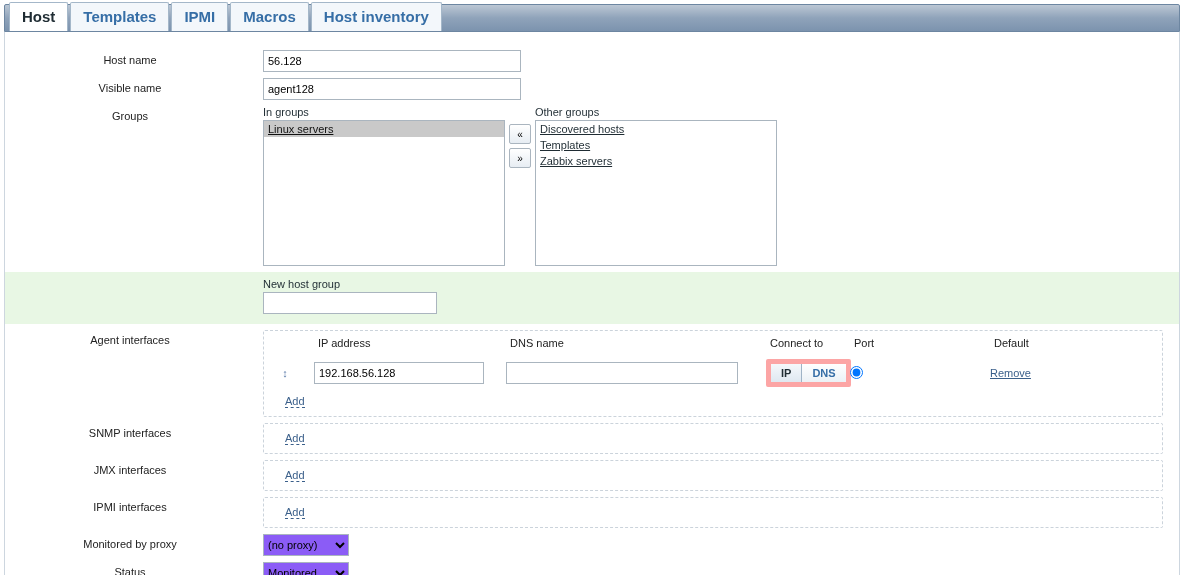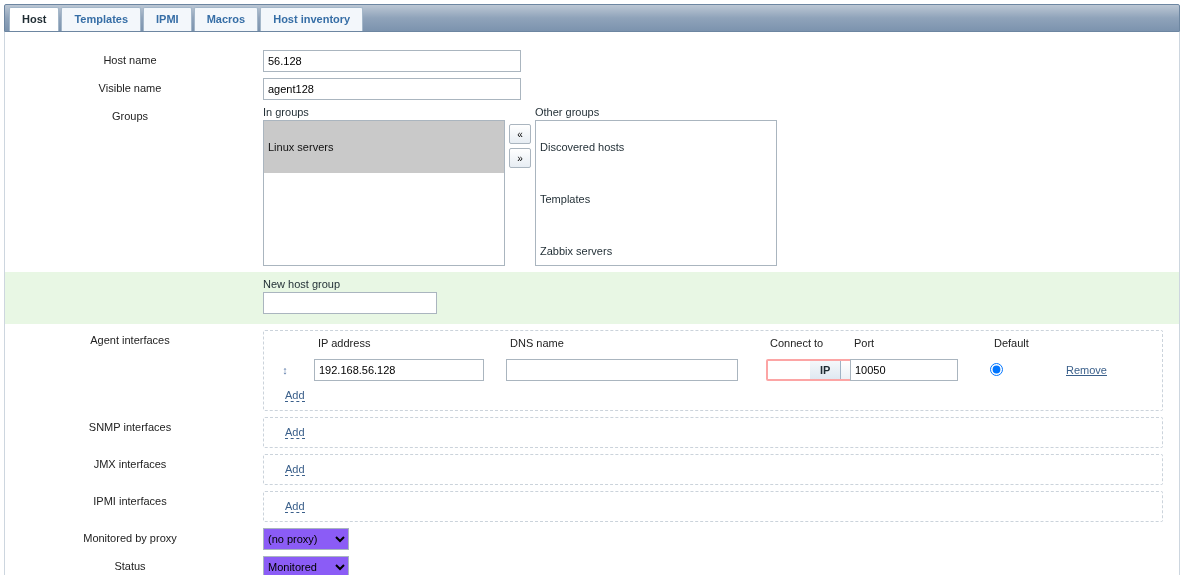--- a/index.html
+++ b/index.html
@@ -28,21 +28,21 @@
   .tab {
     background: #f3f7fb;
     border: 1px solid #a4b7c9;
     border-bottom: none;
     color: #366ea6;
     font-weight: bold;
     padding: 5px 12px 6px;
     margin-right: 2px;
     cursor: pointer;
     border-radius: 2px 2px 0 0;
-    font-size: 11px;
+    font-size: 15px;
   }
   .tab.active {
     background: #ffffff;
     color: #1f2c33;
   }
   
   .form-wrap {
     border: 1px solid #cdd6df;
     border-top: none;
     margin: 0 4px;
@@ -87,22 +87,23 @@
     margin-bottom: 2px;
   }
   .listbox {
     width: 242px;
     height: 146px;
     border: 1px solid #aab5bf;
     background: #fff;
     overflow-y: scroll;
   }
   .listbox .opt {
-    padding: 20px 4px;
-    cursor: pointer;
+    padding: 2px 4px;
+    cursor: pointer;
+    text-decoration: underline;
   }
   .listbox .opt.sel {
     background: #c9c9c9;
     color: #111;
   }
   .shuttle-btns {
     display: flex;
     flex-direction: column;
     gap: 4px;
     margin-top: 18px;
@@ -142,24 +143,23 @@
   .drag-handle {
     text-align: center;
     color: #5a7aa8;
     cursor: grab;
   }
   .iface-row input.ip { width: 170px; }
   .iface-row input.dns { width: 232px; }
   .iface-row input.port { width: 108px; }
   .toggle-group {
     display: inline-flex;
-    border: 2px solid #fca5a5;
+    border: 5px solid #fca5a5;
     border-radius: 2px;
     overflow: hidden;
-    padding-left: 42px;
   }
   .toggle-btn {
     padding: 3px 10px;
     background: linear-gradient(#ffffff,#ebf1f6);
     color: #366ea6;
     cursor: pointer;
     font-weight: bold;
     border: none;
     font-size: 11px;
   }
@@ -291,21 +291,20 @@
           <div class="iface-row">
             <div class="drag-handle">↕</div>
             <div><input type="text" class="ip" value="192.168.56.128" style=""></div>
             <div><input type="text" class="dns" value="" style=""></div>
             <div>
               <span class="toggle-group">
                 <button class="toggle-btn active">IP</button>
                 <button class="toggle-btn">DNS</button>
               </span>
             </div>
-            <div><input type="text" class="port" value="10050" style=""></div>
             <div><input type="radio" class="radio-default" checked="" style=""></div>
             <div><span class="link-action">Remove</span></div>
           </div>
           <div class="iface-add-row">
             <span class="link-add">Add</span>
           </div>
         </div>
       </div>
     </div>
 

